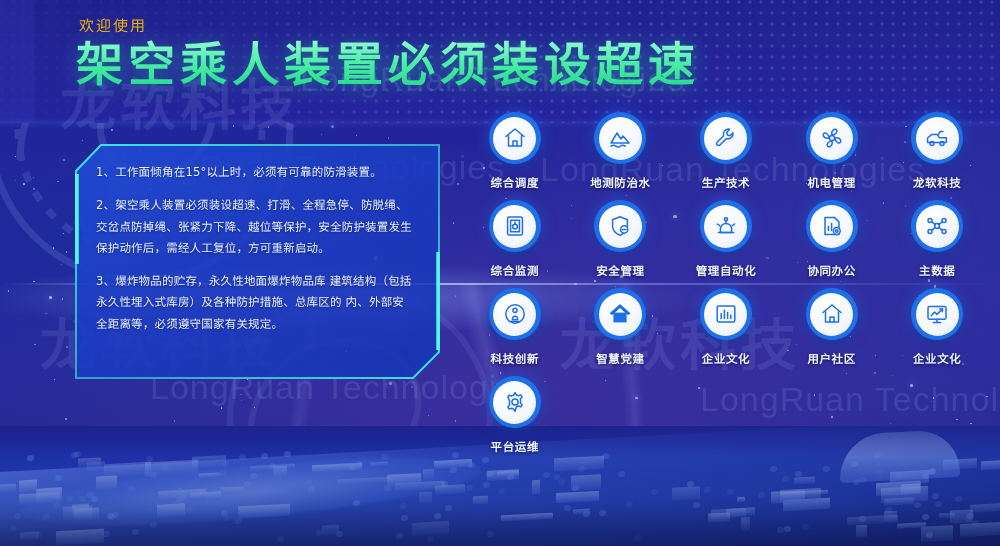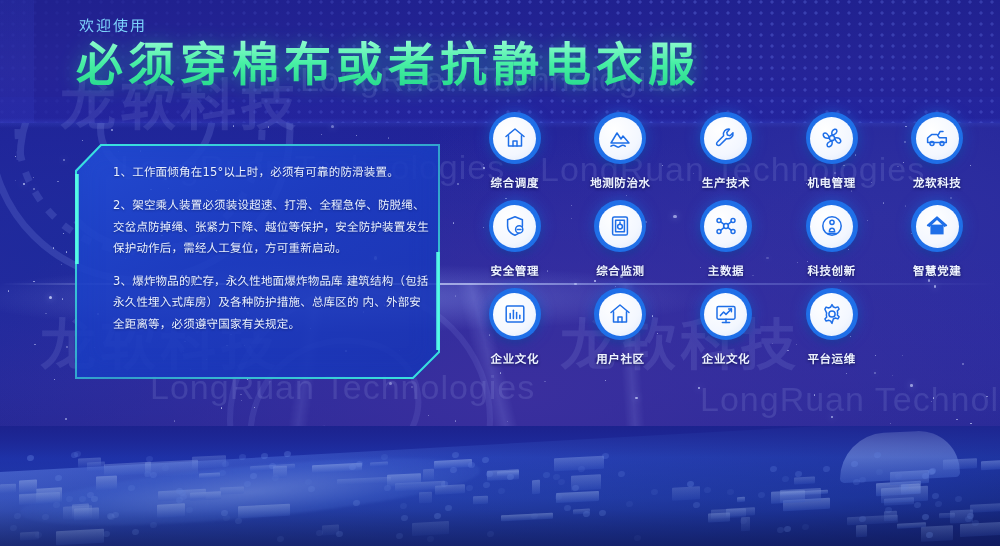--- a/index.html
+++ b/index.html
@@ -145,21 +145,21 @@
   .wm-cn{
     position:absolute;
     color:rgba(185,200,255,.12);
     font-size:56px;font-weight:700;letter-spacing:4px;
     white-space:nowrap;pointer-events:none;
   }
 
   
   .welcome{
     position:absolute;left:79px;top:14px;
-    color:#7dd3fc;font-size:15px;letter-spacing:2px;
+    color:#eab308;font-size:15px;letter-spacing:2px;
     font-weight:400;
   }
   .main-title{
     position:absolute;left:76px;top:40px;
     font-size:47px;font-weight:700;letter-spacing:5px;
     color:#4af0a8;
     background:linear-gradient(180deg,#8ffbd0 0%,#47efa4 48%,#25d98c 100%);
     -webkit-background-clip:text;background-clip:text;
     -webkit-text-fill-color:transparent;
     text-shadow:0 0 1px rgba(60,240,160,.0);
@@ -174,21 +174,21 @@
     -webkit-clip-path:polygon(26px 0, 100% 0, 100% calc(100% - 26px), calc(100% - 26px) 100%, 0 100%, 0 26px);
             clip-path:polygon(26px 0, 100% 0, 100% calc(100% - 26px), calc(100% - 26px) 100%, 0 100%, 0 26px);
     box-shadow:0 0 28px rgba(20,60,190,.45) inset;
   }
   .panel-border{
     position:absolute;left:75px;top:144px;width:365px;height:235px;
     pointer-events:none;
   }
   .panel-border svg{display:block;}
   .panel-body{
-    position:absolute;left:87px;top:144px;width:365px;height:235px;
+    position:absolute;left:70px;top:144px;width:365px;height:235px;
     padding:18px 22px 0 26px;
     box-sizing:border-box;
     overflow:hidden;
   }
   .panel-body p{
     margin:0 0 12px 0;
     color:#eaf1ff;
     font-size:11.5px;
     line-height:1.85;
     letter-spacing:.2px;
@@ -703,21 +703,21 @@
   <div class="wm-cn" style="left:60px;top:60px;">龙软科技</div>
   <div class="wm" style="left:300px;top:60px;">LongRuan Technologies</div>
   <div class="wm" style="left:120px;top:148px;">LongRuan Technologies</div>
   <div class="wm" style="left:540px;top:150px;">LongRuan Technologies</div>
   <div class="wm-cn" style="left:40px;top:300px;">龙软科技</div>
   <div class="wm" style="left:150px;top:368px;">LongRuan Technologies</div>
   <div class="wm-cn" style="left:560px;top:300px;">龙软科技</div>
   <div class="wm" style="left:700px;top:380px;">LongRuan Technologies</div>
 
   <div class="welcome">欢迎使用</div>
-  <div class="main-title">必须穿棉布或者抗静电衣服</div>
+  <div class="main-title">架空乘人装置必须装设超速</div>
 
   <div class="panel"></div>
   <div class="panel-border">
     <svg width="365" height="235" viewBox="0 0 365 235" aria-hidden="true">
       <defs>
         <linearGradient id="pb" x1="0" y1="0" x2="1" y2="1">
           <stop offset="0%" stop-color="#39e6e0"></stop>
           <stop offset="55%" stop-color="#45f0d8" stop-opacity=".55"></stop>
           <stop offset="100%" stop-color="#39e6e0"></stop>
         </linearGradient>
@@ -792,40 +792,70 @@
               <path d="M13.4 8.6 15 5.6h3"></path>
             </svg>
           </div>
         </div>
         <div class="tile-label">龙软科技</div>
       </div>
       <div class="tile">
         <div class="ring">
           <div class="disc">
             <svg width="24" height="24" viewBox="0 0 24 24" fill="none" stroke="#1f6fe8" stroke-width="1.5" stroke-linecap="round" stroke-linejoin="round">
-              <path d="M12 2.8 4.6 5.8v6.1c0 4.3 3 7.6 7.4 9.3 4.4-1.7 7.4-5 7.4-9.3V5.8z"></path>
-              <circle cx="16.2" cy="15.4" r="3.6" fill="#fff"></circle>
-              <path d="M14.4 15.4h3.6"></path>
-            </svg>
-          </div>
-        </div>
-        <div class="tile-label">安全管理</div>
-      </div>
-      <div class="tile">
-        <div class="ring">
-          <div class="disc">
-            <svg width="24" height="24" viewBox="0 0 24 24" fill="none" stroke="#1f6fe8" stroke-width="1.5" stroke-linecap="round" stroke-linejoin="round">
               <rect x="4.6" y="3" width="14.8" height="18" rx="1.6"></rect>
               <path d="M7.6 6.2h8.8v11.6H7.6z"></path>
               <circle cx="12" cy="12.6" r="2.4"></circle>
               <path d="M12 10.2V8"></path>
             </svg>
           </div>
         </div>
         <div class="tile-label">综合监测</div>
+      </div>
+      <div class="tile">
+        <div class="ring">
+          <div class="disc">
+            <svg width="24" height="24" viewBox="0 0 24 24" fill="none" stroke="#1f6fe8" stroke-width="1.5" stroke-linecap="round" stroke-linejoin="round">
+              <path d="M12 2.8 4.6 5.8v6.1c0 4.3 3 7.6 7.4 9.3 4.4-1.7 7.4-5 7.4-9.3V5.8z"></path>
+              <circle cx="16.2" cy="15.4" r="3.6" fill="#fff"></circle>
+              <path d="M14.4 15.4h3.6"></path>
+            </svg>
+          </div>
+        </div>
+        <div class="tile-label">安全管理</div>
+      </div>
+      <div class="tile">
+        <div class="ring">
+          <div class="disc">
+            <svg width="24" height="24" viewBox="0 0 24 24" fill="none" stroke="#1f6fe8" stroke-width="1.5" stroke-linecap="round" stroke-linejoin="round">
+              <path d="M6.4 18.4V15c0-3.1 2.5-5.6 5.6-5.6S17.6 11.9 17.6 15v3.4z"></path>
+              <path d="M4.4 18.4h15.2"></path>
+              <path d="M12 9.4V6.6"></path>
+              <circle cx="12" cy="5.2" r="1.5"></circle>
+              <path d="M5.6 11.6 3.4 10"></path>
+              <path d="M18.4 11.6 20.6 10"></path>
+            </svg>
+          </div>
+        </div>
+        <div class="tile-label">管理自动化</div>
+      </div>
+      <div class="tile">
+        <div class="ring">
+          <div class="disc">
+            <svg width="24" height="24" viewBox="0 0 24 24" fill="none" stroke="#1f6fe8" stroke-width="1.5" stroke-linecap="round" stroke-linejoin="round">
+              <path d="M5 3.4h9.4L19 8v12.6H5z"></path>
+              <path d="M8.4 16.6v-4"></path>
+              <path d="M11.6 16.6V9.6"></path>
+              <path d="M14.8 16.6v-2.4"></path>
+              <circle cx="16.8" cy="17" r="3.4" fill="#fff"></circle>
+              <circle cx="16.8" cy="17" r="1.3"></circle>
+            </svg>
+          </div>
+        </div>
+        <div class="tile-label">协同办公</div>
       </div>
       <div class="tile">
         <div class="ring">
           <div class="disc">
             <svg width="24" height="24" viewBox="0 0 24 24" fill="none" stroke="#1f6fe8" stroke-width="1.5" stroke-linecap="round" stroke-linejoin="round">
               <circle cx="12" cy="12" r="2.4"></circle>
               <circle cx="5" cy="6.4" r="2"></circle>
               <circle cx="19" cy="6.4" r="2"></circle>
               <circle cx="5" cy="17.6" r="2"></circle>
               <circle cx="19" cy="17.6" r="2"></circle>

